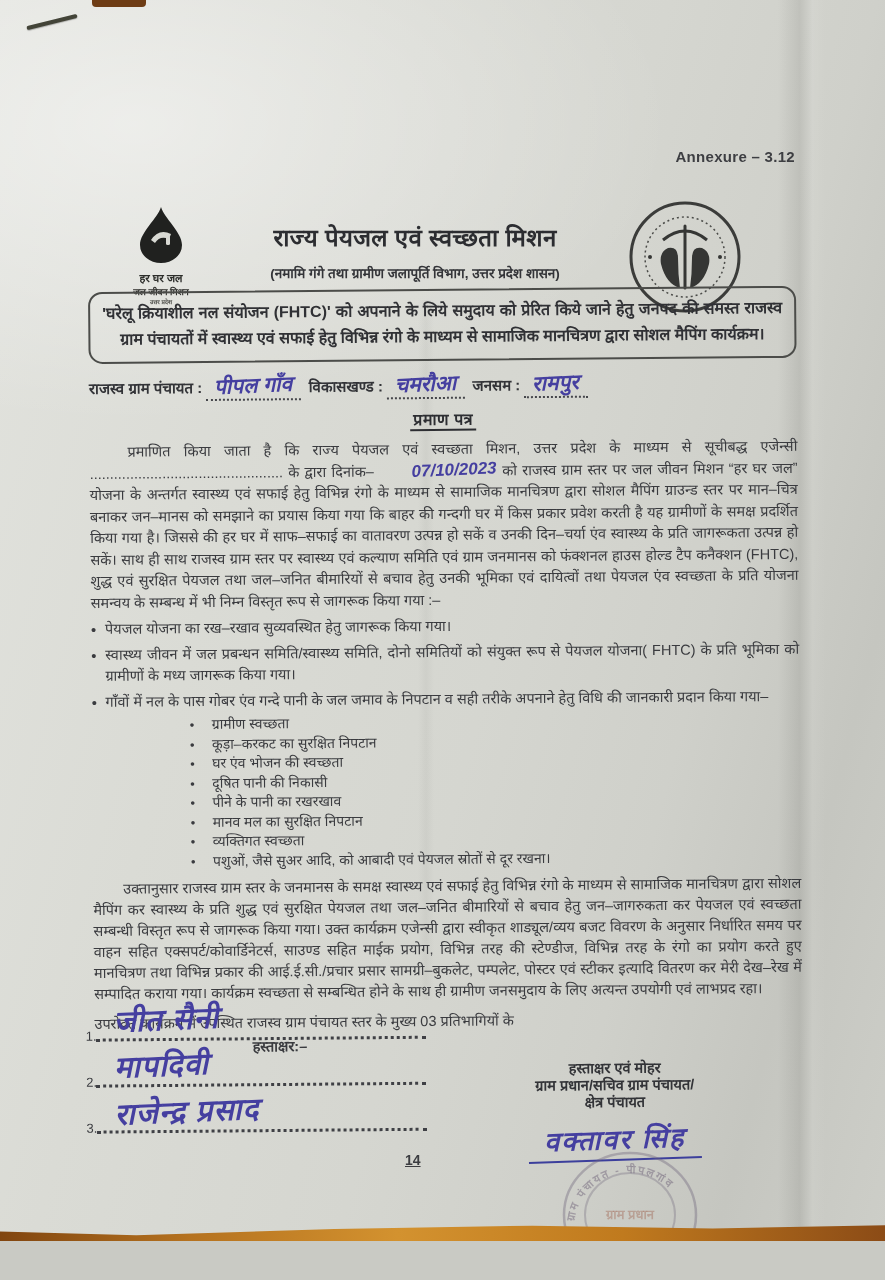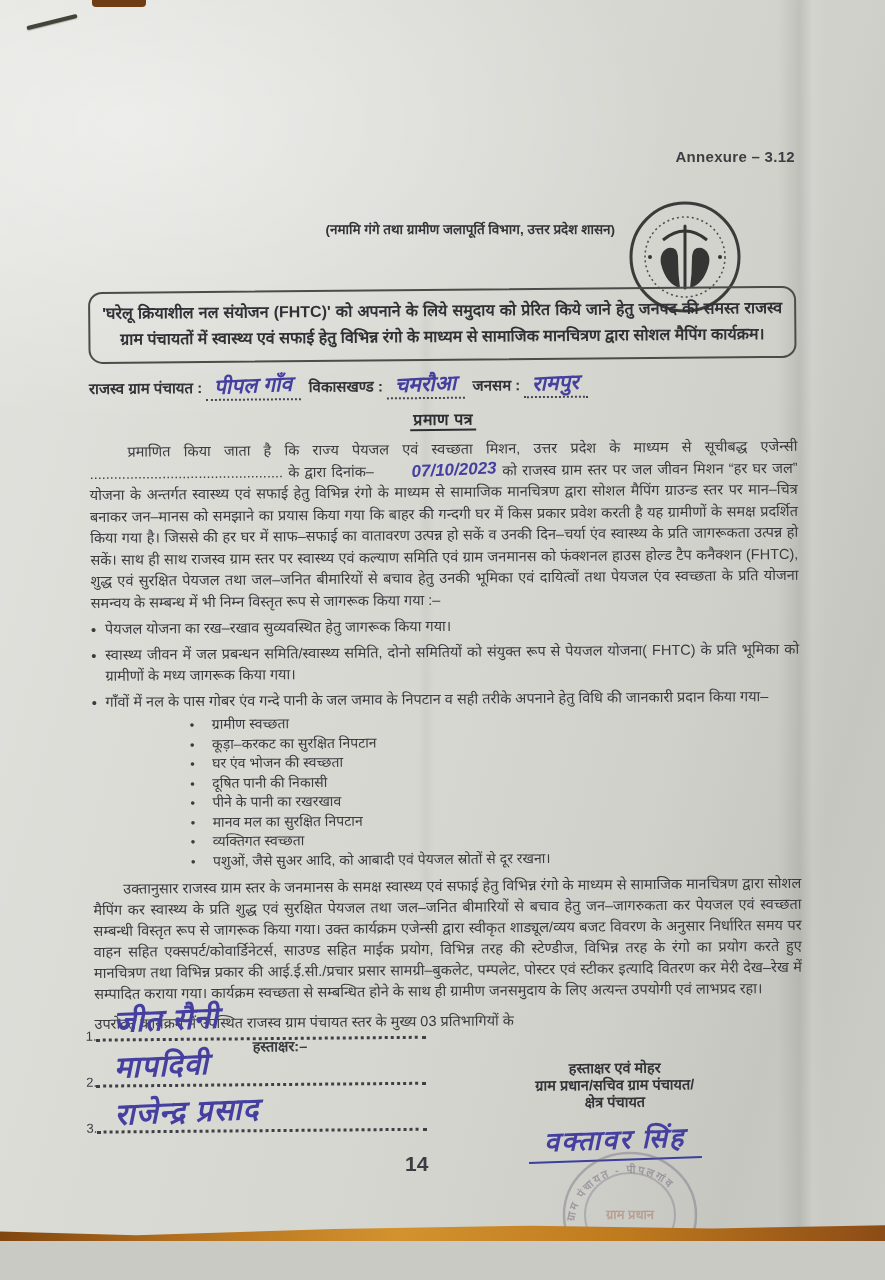--- a/index.html
+++ b/index.html
@@ -27,21 +27,21 @@
     clip-path:polygon(0 58%,16% 72%,38% 50%,60% 38%,80% 48%,100% 36%,100% 100%,0 100%);}
   
   .annexure{position:absolute;top:148px;right:90px;font-size:15px;font-weight:700;color:#3d3e42;letter-spacing:.3px;}
   
   .logo-left{position:absolute;left:114px;top:206px;width:94px;text-align:center;color:#2c2d2a;}
   .logo-left .t1{font-size:11px;font-weight:700;margin-top:2px;}
   .logo-left .t2{font-size:9px;font-weight:700;}
   .logo-left .t3{font-size:6px;font-weight:700;color:#4a4b47;}
   .head-text{position:absolute;left:215px;top:220px;width:400px;text-align:center;color:#2c2d31;}
   .head-title{font-size:24px;font-weight:700;letter-spacing:.3px;}
-  .head-sub{font-size:13.5px;font-weight:700;color:#333438;text-align:right;}
+  .head-sub{font-size:13.5px;font-weight:700;margin-top:11px;color:#333438;}
   .seal{position:absolute;left:628px;top:200px;}
   
   .doc{position:absolute;left:88px;top:292px;width:708px;color:#3a3b3f;
     font-size:14.5px;line-height:21.5px;transform:rotate(-0.5deg);transform-origin:0 0;}
   .notice-box{border:2px solid #4b4c49;border-radius:14px;padding:7px 12px 9px;
     font-size:16px;line-height:26px;font-weight:600;color:#303135;
     text-align:justify;text-align-last:center;}
   .fill-line{margin-top:14px;font-size:15px;font-weight:700;color:#333438;white-space:nowrap;}
   .fill-val{display:inline-block;border-bottom:2px dotted #45464b;padding:0 8px;margin:0 4px;position:relative;}
   .hw{color:#453fa0;font-style:italic;font-weight:700;display:inline-block;}
@@ -64,37 +64,48 @@
   
   .sig-left{position:absolute;left:86px;top:998px;width:390px;transform:rotate(-0.5deg);}
   .sig-row{position:relative;height:46px;}
   .sig-num{position:absolute;left:0;bottom:2px;font-size:13px;color:#3b3c40;}
   .sig-dots{position:absolute;left:10px;bottom:4px;width:330px;border-bottom:3px dotted #3f4045;}
   .sig-name{position:absolute;left:28px;bottom:6px;font-size:30px;letter-spacing:1px;transform:rotate(-2deg);white-space:nowrap;}
   
   .sig-right{position:absolute;left:445px;top:1060px;width:340px;text-align:center;color:#333438;transform:rotate(-0.5deg);}
   .sig-right .ln{font-size:14.5px;font-weight:600;line-height:17px;}
   .sig-right .hw-sign{margin-top:9px;font-size:27px;letter-spacing:2px;border-bottom:2px solid #3c3f9c;padding:0 16px 2px;transform:rotate(-1.5deg);}
-  .page-num{position:absolute;left:405px;top:1152px;font-size:21px;font-weight:700;color:#3c3d41;}
+  .page-num{position:absolute;left:405px;top:1152px;font-size:14px;font-weight:700;color:#3c3d41;text-decoration:underline;}
   .stamp{position:absolute;left:550px;top:1145px;}
 </style>
 </head>
 <body>
 
 <div class="photo">
 
   <div class="fold-right"></div>
   <div class="fold-mid"></div>
   <div class="staple"></div>
   <div class="table-top"></div>
 
   <div class="annexure">Annexure – 3.12</div>
 
+  <div class="logo-left">
+    <svg width="48" height="58" viewBox="0 0 48 58">
+      <path d="M24 1 C27 12 45 26 45 39 a21 18 0 1 1 -42 0 C3 26 21 12 24 1 Z" fill="#20211f"></path>
+      <path d="M14 34 q8 -12 20 -6 l-2 5 q-9 -4 -14 4 Z" fill="#d8d9d3"></path>
+      <rect x="29" y="30" width="4" height="9" rx="1.5" fill="#d8d9d3"></rect>
+    </svg>
+    <div class="t1">हर घर जल</div>
+    <div class="t2">जल जीवन मिशन</div>
+    <div class="t3">उत्तर प्रदेश</div>
+  </div>
 
   <div class="head-text">
+    <div class="head-title">राज्य पेयजल एवं स्वच्छता मिशन</div>
     <div class="head-sub">(नमामि गंगे तथा ग्रामीण जलापूर्ति विभाग, उत्तर प्रदेश शासन)</div>
   </div>
 
   <svg class="seal" width="114" height="114" viewBox="0 0 114 114">
     <circle cx="57" cy="57" r="54" fill="none" stroke="#3b3c3a" stroke-width="3"></circle>
     <circle cx="57" cy="57" r="40" fill="none" stroke="#4a4b48" stroke-width="1.5" stroke-dasharray="2 3"></circle>
     <path d="M57 26 L57 88" stroke="#35363­4" stroke-width="3" stroke-linecap="round"></path>
     <path d="M57 26 L57 88" stroke="#353634" stroke-width="3" stroke-linecap="round"></path>
     <path d="M35 40 Q57 22 79 40" fill="none" stroke="#353634" stroke-width="3"></path>
     <path d="M52 88 Q38 84 33 64 Q31 52 40 48 Q50 46 50 58 Q50 74 52 88 Z" fill="#353634"></path>

